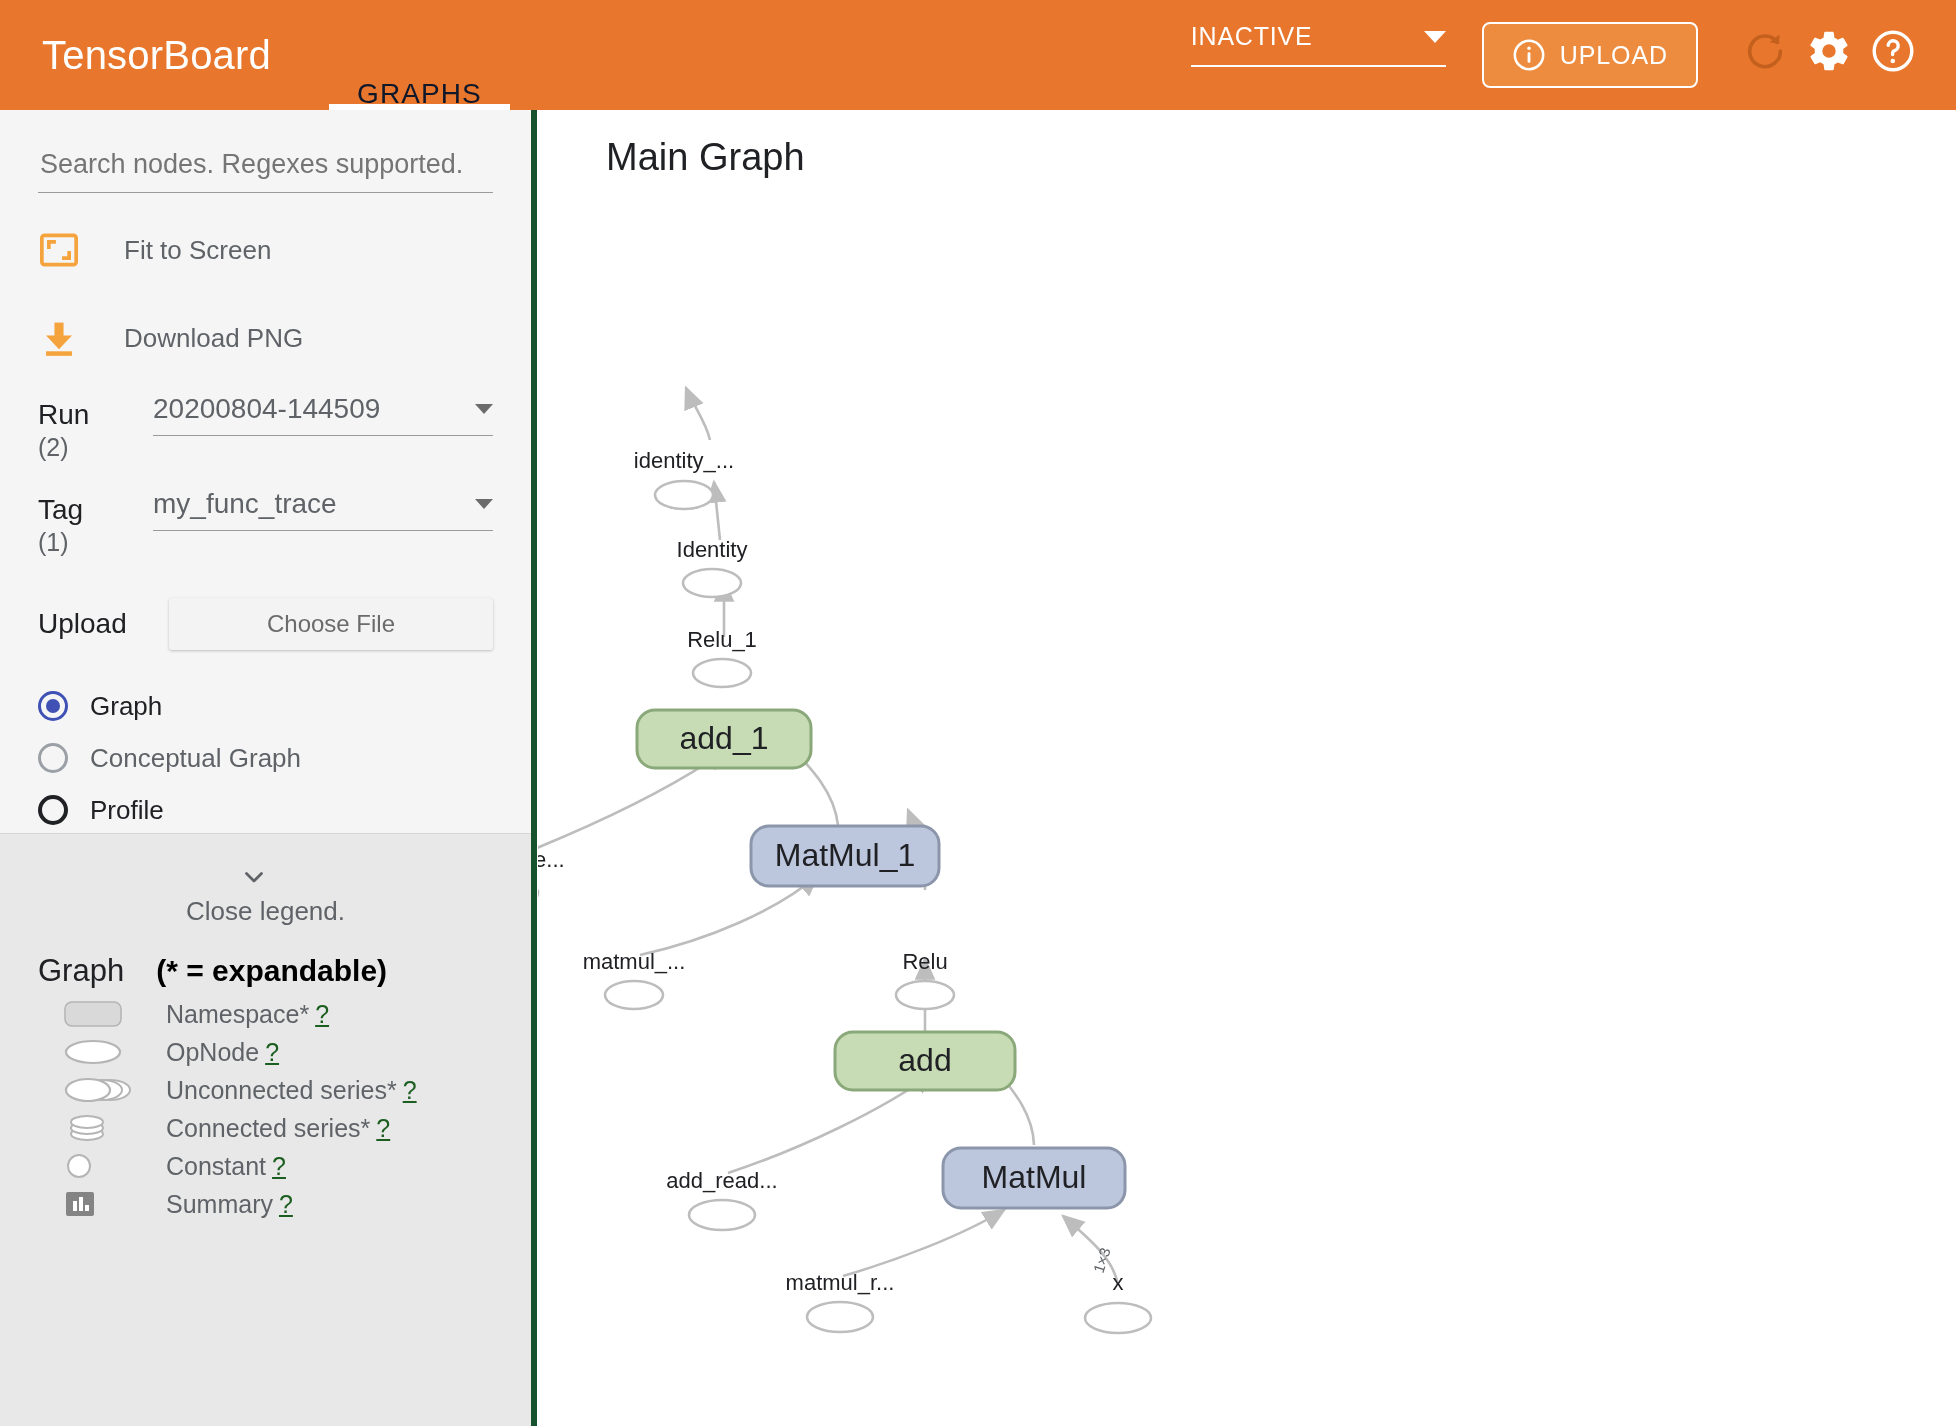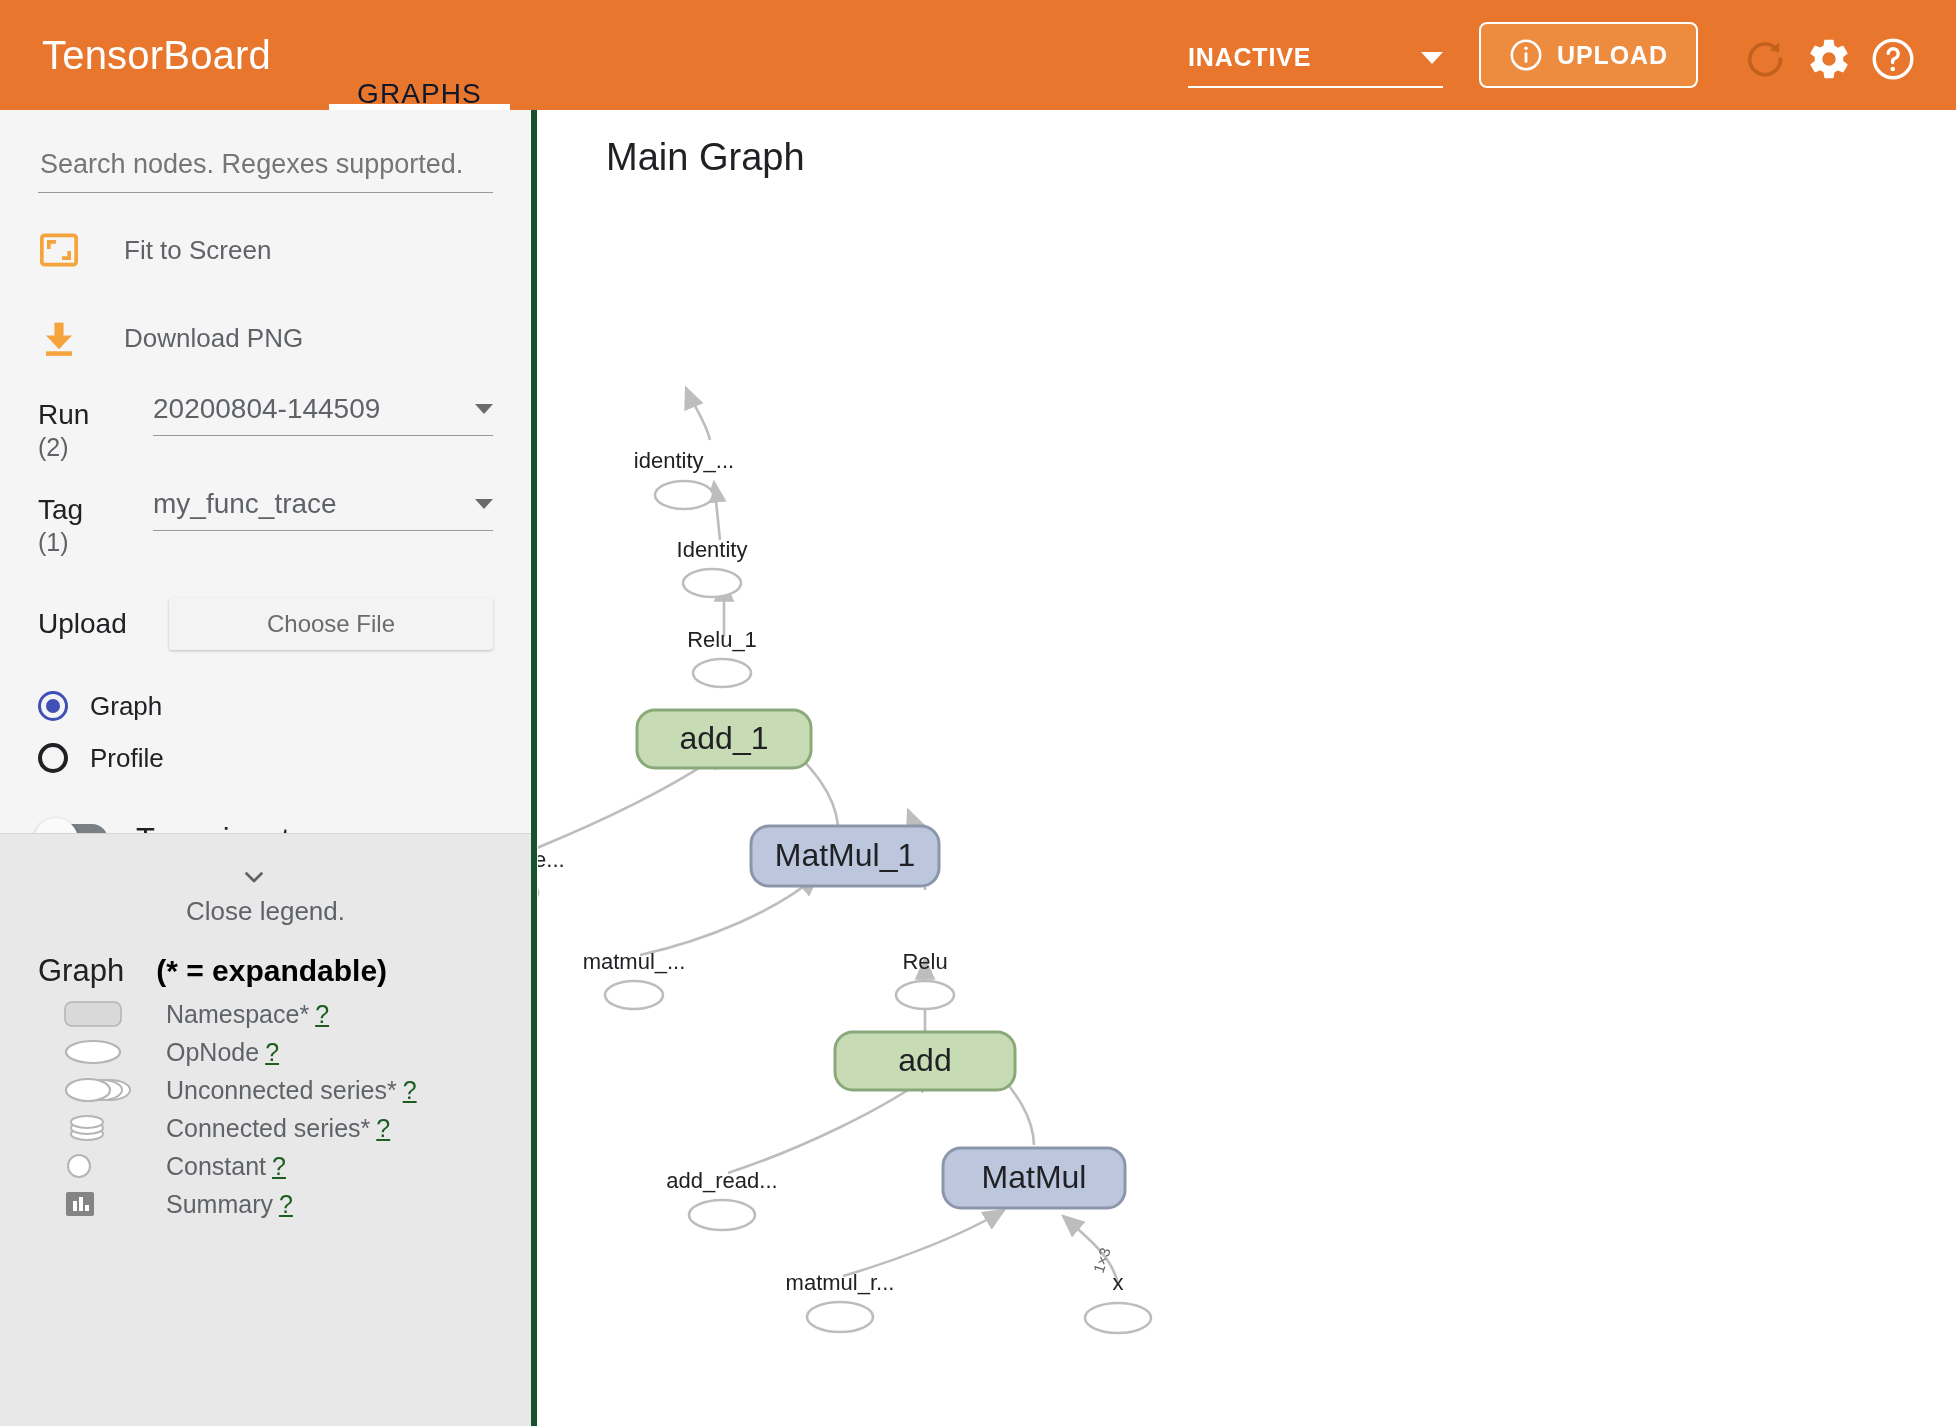--- a/index.html
+++ b/index.html
@@ -36,24 +36,23 @@
     letter-spacing: 1.1px;
     cursor: pointer;
   }
   .tab.active::after {
     content: "";
     position: absolute; left: 0; right: 0; bottom: 0;
     height: 6px; background: #ffffff;
   }
   .header-right {
     margin-left: auto;
-    display: flex; align-items: flex-end;
+    display: flex; align-items: flex-start;
     padding-right: 34px;
     gap: 0px;
-    font-weight: bold;
   }
   .status-select {
     position: relative;
     display: flex; align-items: center;
     min-width: 255px;
     border-bottom: 2px solid #ffffff;
     padding-bottom: 14px;
     margin-right: 36px;
     cursor: pointer;
   }
@@ -364,20 +363,24 @@
     </div>
     <div class="choose-file">
       <span>Choose File</span>
     </div>
   </div>
 
   <div class="radio-group">
     <div class="radio-row">
       <span class="radio checked"></span>
       <span class="radio-label">Graph</span>
+    </div>
+    <div class="radio-row">
+      <span class="radio"></span>
+      <span class="radio-label muted">Conceptual Graph</span>
     </div>
     <div class="radio-row">
       <span class="radio dark"></span>
       <span class="radio-label">Profile</span>
     </div>
   </div>
 
   <div class="toggle-row">
     <span class="toggle">
         <span class="knob"></span>

